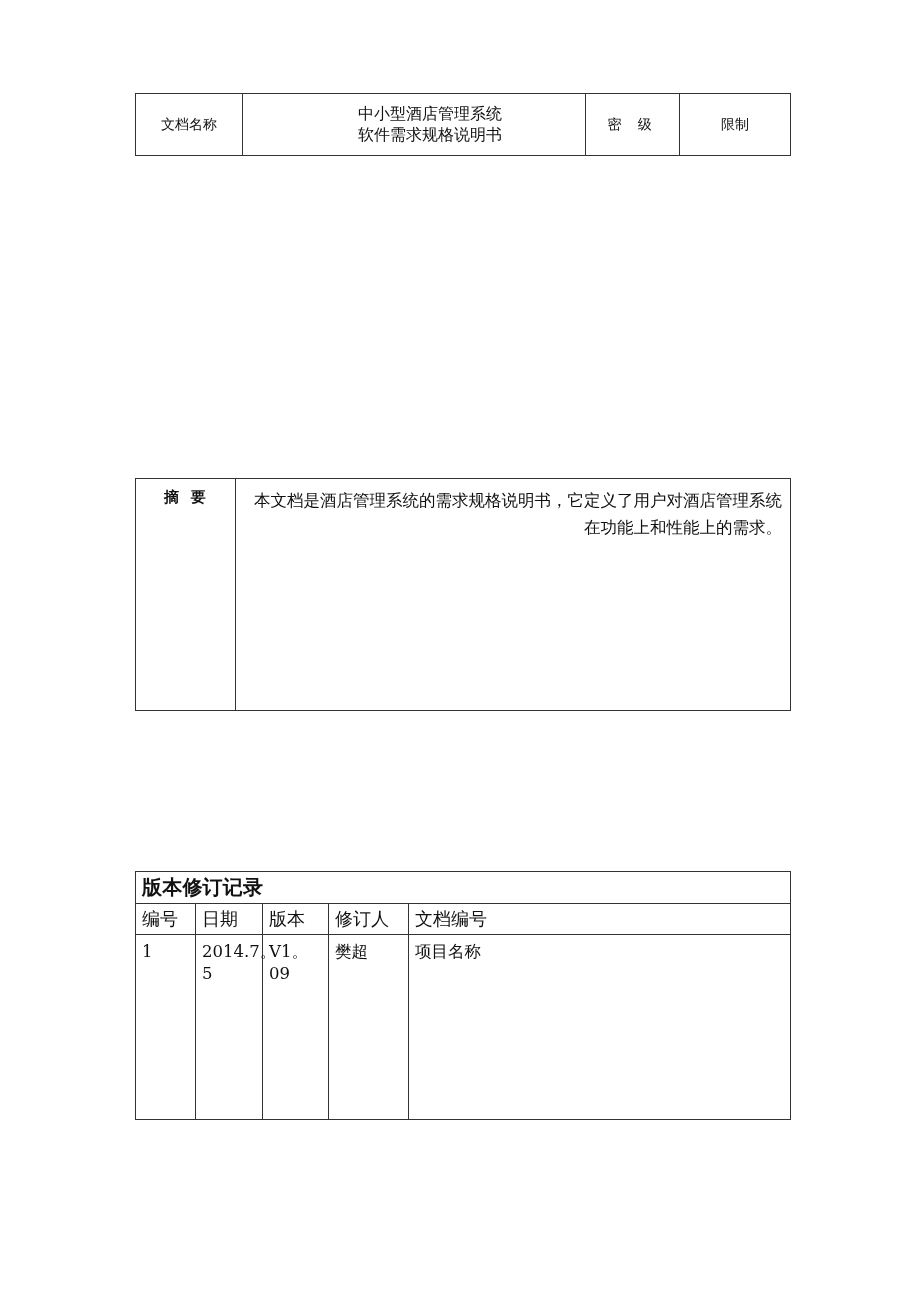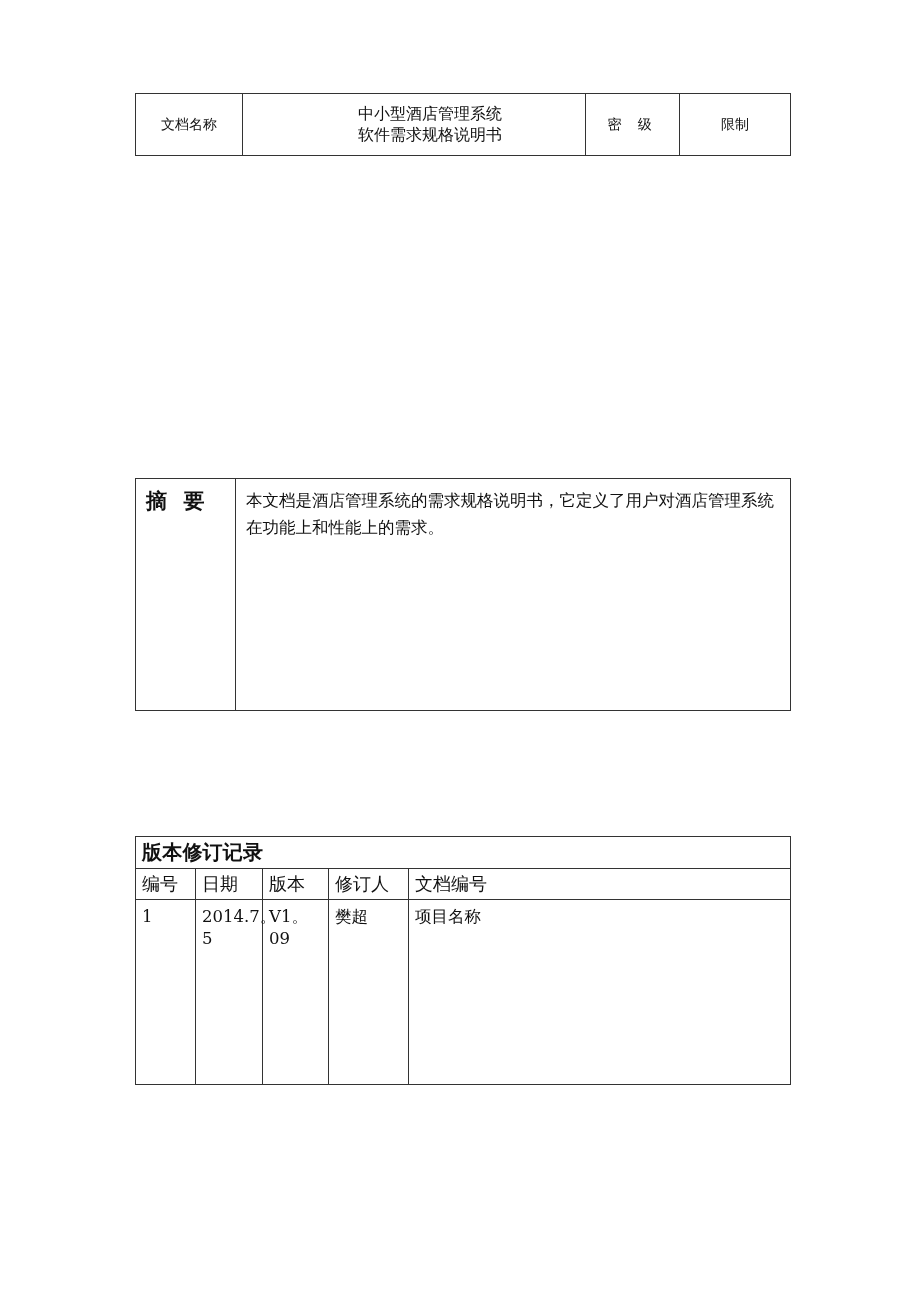--- a/index.html
+++ b/index.html
@@ -61,37 +61,37 @@
     top: 478px;
     width: 655px;
   }
   #abstract-table td {
     vertical-align: top;
     padding: 9px 8px 0 10px;
   }
   #abstract-label {
     width: 100px;
     font-weight: bold;
-    text-align: left;
-    font-size: 21px;
+    text-align: center;
+    font-size: 15px;
     letter-spacing: 0.22em;
     padding-left: 0.22em;
     font-family: "DejaVu Sans", "Liberation Sans", sans-serif;
   }
   #abstract-body {
-    text-align: left;
+    text-align: right;
     height: 222px;
     font-size: 16.5px;
     line-height: 1.62;
   }
 
   
   #revision-table {
     left: 135px;
-    top: 836px;
+    top: 871px;
     width: 655px;
   }
   #revision-table td {
     text-align: left;
     padding: 1px 6px;
   }
   #revision-table td.rev-title {
     font-weight: bold;
     font-size: 20px;
     height: 29px;

